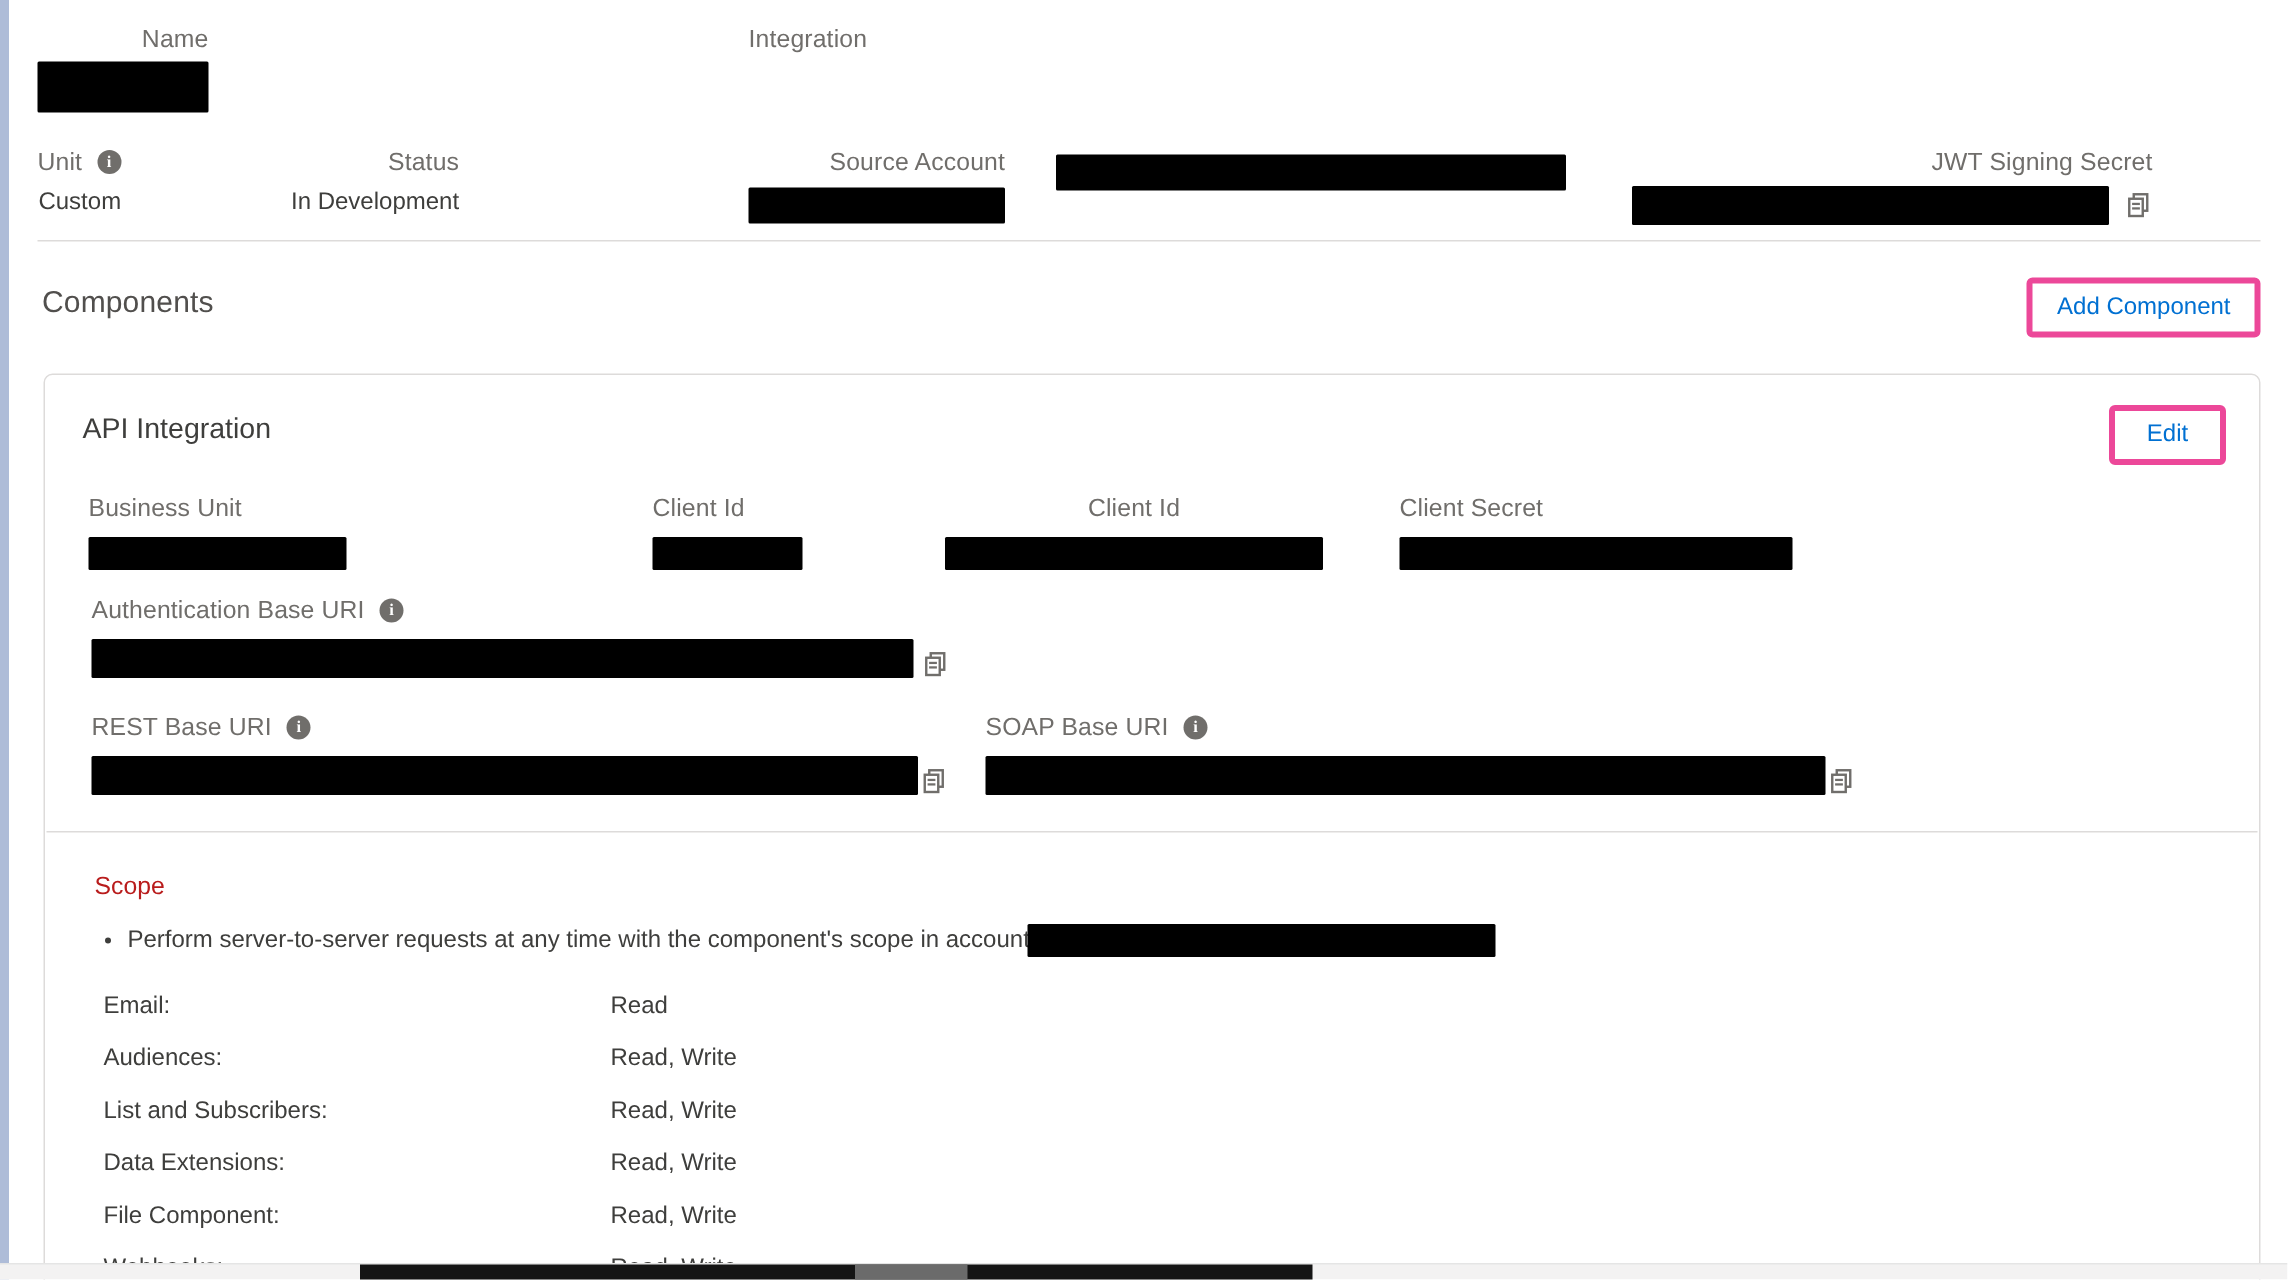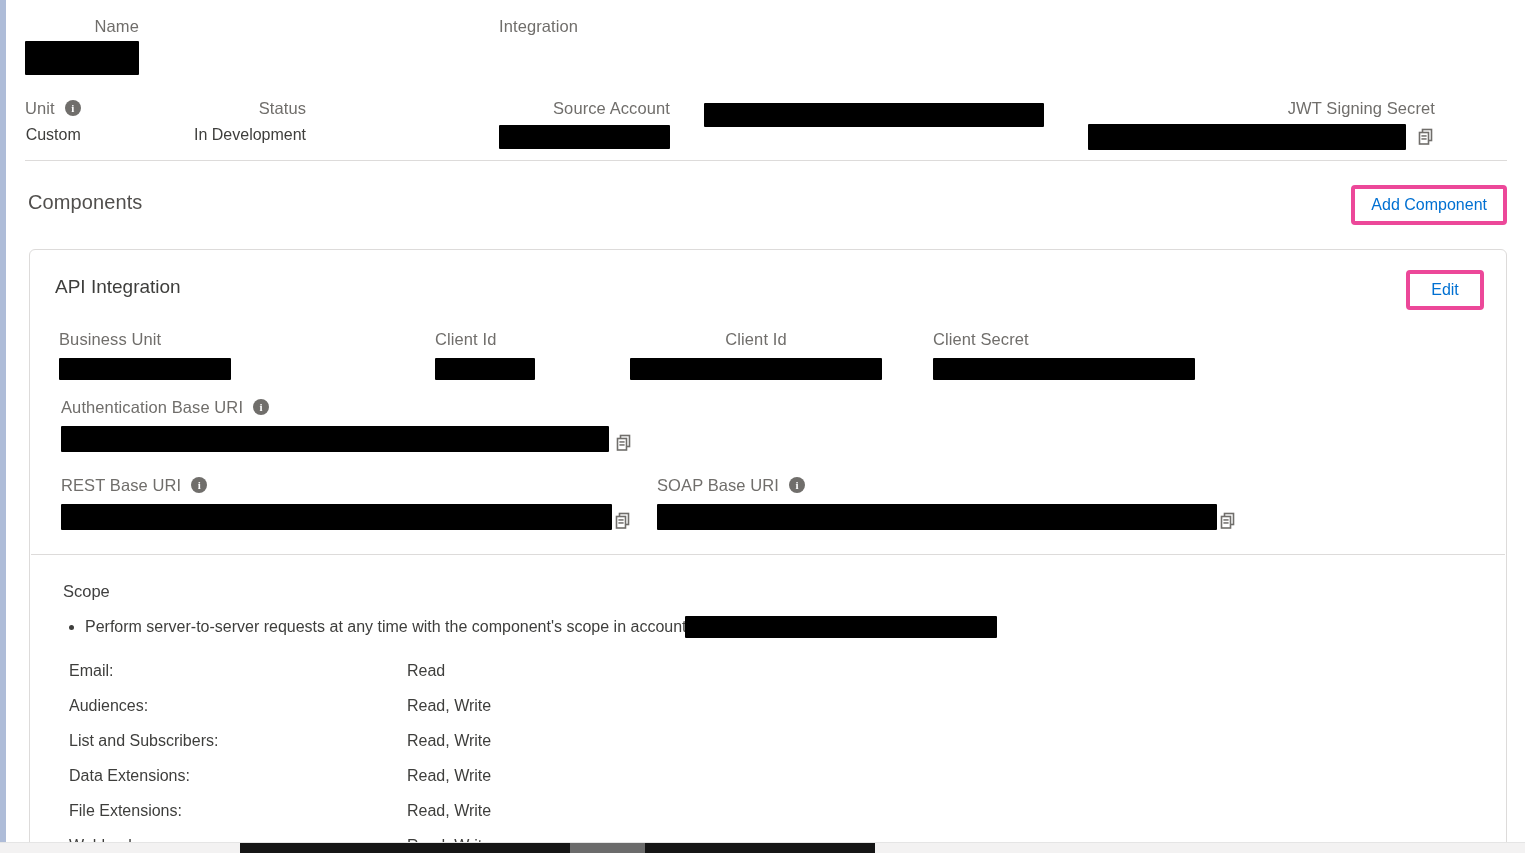--- a/index.html
+++ b/index.html
@@ -85,21 +85,21 @@
 
   .card-body { position: relative; padding: 0 25px; }
 
   .hr-card {
     position: absolute; left: 1px; top: 304px; width: 1474px;
     height: 1px; background: #dddbda;
   }
 
   
   .scope { position: absolute; left: 33px; top: 330px; width: 1430px; }
-  .scope-label { font-size: 16.5px; color: #404040; line-height: 22px; }
+  .scope-label { font-size: 16.5px; color: #b91c1c; line-height: 22px; }
   .scope-list { margin: 14px 0 0 22px; list-style: disc; }
   .scope-list li {
     font-size: 16px; color: #3e3e3c; line-height: 22px;
     display: list-item; position: relative;
   }
   .scope-li-inner { display: inline-flex; align-items: center; }
   .scope-li-inner .redact { margin-left: -2px; }
 
   .perm-table { margin: 22px 0 0 6px; border-collapse: collapse; }
   .perm-table td {
@@ -315,21 +315,21 @@
           </tr>
           <tr>
             <td class="perm-name">List and Subscribers:</td>
             <td>Read, Write</td>
           </tr>
           <tr>
             <td class="perm-name">Data Extensions:</td>
             <td>Read, Write</td>
           </tr>
           <tr>
-            <td class="perm-name">File Extensions:</td>
+            <td class="perm-name">File Component:</td>
             <td>Read, Write</td>
           </tr>
           <tr>
             <td class="perm-name">Webhooks:</td>
             <td>Read, Write</td>
           </tr>
         </tbody>
       </table>
     </div>
 

